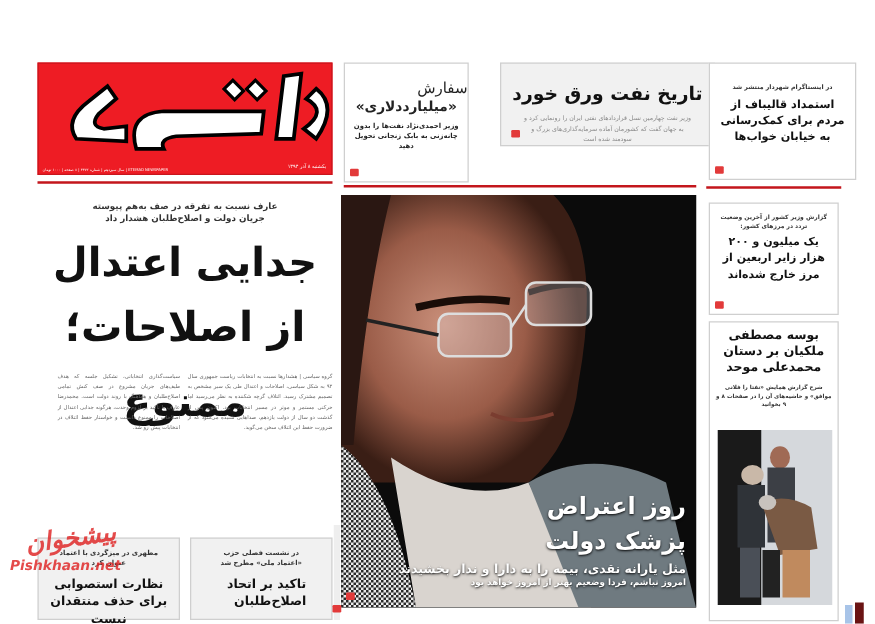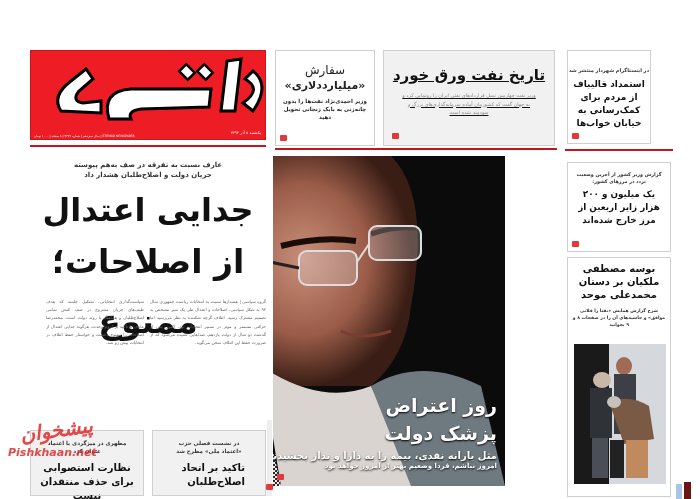--- a/index.html
+++ b/index.html
@@ -15,21 +15,21 @@
 
   .box { background: #ffffff; border: 1px solid #cfcfcf; }
   .box.grey { background: #f1f1f1; }
   .redmark { position: absolute; width: 7px; height: 6px; background: #e23a3a; border-radius: 1px; }
   .center { text-align: center; }
   .rule { background: #c3161c; height: 2px; }
 
   .headline { font-family: "DejaVu Sans", sans-serif; font-weight: bold; color: #111; }
 
   
-  .photo { left: 273px; top: 156px; width: 232px; height: 330px; overflow: hidden; background: #0a0a0a; padding-left: 40px; }
+  .photo { left: 273px; top: 156px; width: 284px; height: 330px; overflow: hidden; background: #0a0a0a; padding-left: 40px; }
   .photo-caption { position: absolute; right: 8px; color: #fff; font-weight: bold; text-shadow: 0 1px 2px #000; white-space: nowrap; }
 
   .bodytext { font-size: 4.3px; color: #666; line-height: 8.2px; text-align: justify; }
 
   .watermark1 { left: 20px; top: 418px; color: #e02b2b; font-size: 20px; font-weight: bold; font-style: italic; transform: rotate(-8deg); opacity: .85; }
   .watermark2 { left: 8px; top: 446px; color: #e02b2b; font-size: 11px; font-weight: bold; font-style: italic; direction: ltr; opacity: .85; }
 </style>
 </head>
 <body>
 
@@ -41,34 +41,34 @@
     <rect x="168" y="16" width="12" height="10" transform="rotate(45 174 21)" fill="#fff" stroke="#000" stroke-width="2.5"></rect>
     <path d="M190 60 L196 10 L210 8 L204 60 Z" fill="#fff" stroke="#000" stroke-width="3"></path>
     <path d="M212 52 Q232 38 214 28 L222 20 Q240 34 222 60 Z" fill="#fff" stroke="#000" stroke-width="3"></path>
   </svg>
   <div class="date">یکشنبه ۸ آذر ۱۳۹۴</div>
   <div class="meta">سال سیزدهم | شماره ۳۳۷۲ | ۸ صفحه | ۱۰۰۰ تومان | ETEMAD NEWSPAPER</div>
 </div>
 <div class="abs rule" style="left:30px;top:145px;width:236px;"></div>
 
 <div class="abs box" style="left:275px;top:50px;width:100px;height:96px;">
-  <div class="headline center" style="margin-top:12px;font-size:12px;line-height:15px;color:#222;font-weight:normal;">سفارش</div>
+  <div class="headline center" style="margin-top:12px;font-size:12px;line-height:15px;color:#222;font-weight:normal;text-align:right;">سفارش</div>
   <div class="headline center" style="font-size:11px;line-height:15px;color:#222;font-weight:bold;">«میلیارددلاری»</div>
   <div class="center" style="font-size:5.5px;line-height:8px;color:#222;padding:4px 5px 0 5px;font-weight:bold;">وزیر احمدی‌نژاد نفت‌ها را بدون چانه‌زنی به بابک زنجانی تحویل دهید</div>
   <div class="redmark" style="left:4px;bottom:4px;"></div>
 </div>
 
-<div class="abs box grey" style="left:383px;top:50px;width:172px;height:96px;text-decoration:underline;">
+<div class="abs box grey" style="left:400px;top:50px;width:172px;height:67px;">
   <div class="headline center" style="margin-top:14px;font-size:15px;line-height:20px;">تاریخ نفت ورق خورد</div>
   <div class="center" style="font-size:5px;line-height:8.5px;color:#888;padding:6px 18px 0 18px;">وزیر نفت چهارمین نسل قراردادهای نفتی ایران را رونمایی کرد و به جهان گفت که کشورمان آماده سرمایه‌گذاری‌های بزرگ و سودمند شده است</div>
   <div class="redmark" style="left:8px;bottom:6px;"></div>
 </div>
 <div class="abs rule" style="left:275px;top:148px;width:282px;"></div>
 
-<div class="abs box" style="left:567px;top:50px;width:84px;height:94px;">
+<div class="abs box" style="left:567px;top:50px;width:118px;height:94px;">
   <div class="center" style="margin-top:16px;font-size:5px;line-height:7px;color:#333;font-weight:bold;">در اینستاگرام شهردار منتشر شد</div>
   <div class="headline center" style="margin-top:4px;font-size:9px;line-height:13px;padding:0 4px;">استمداد قالیباف از مردم برای کمک‌رسانی به خیابان خواب‌ها</div>
   <div class="redmark" style="left:4px;bottom:4px;"></div>
 </div>
 <div class="abs rule" style="left:565px;top:149px;width:108px;"></div>
 
 <div class="abs center" style="left:30px;top:160px;width:236px;">
   <div style="font-size:7px;line-height:10px;color:#333;font-weight:bold;">عارف نسبت به تفرقه در صف به‌هم پیوسته</div>
   <div style="font-size:7px;line-height:10px;color:#333;font-weight:bold;">جریان دولت و اصلاح‌طلبان هشدار داد</div>
   <div class="headline" style="margin-top:8px;font-size:32px;line-height:44px;letter-spacing:-1px;">جدایی اعتدال</div>

